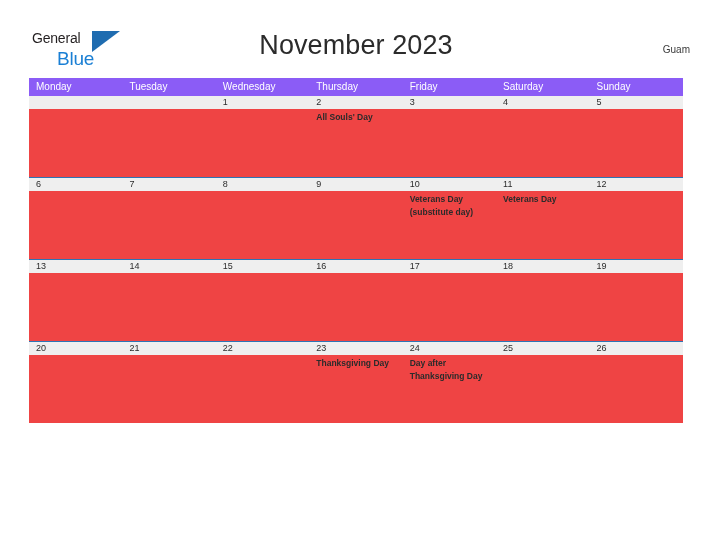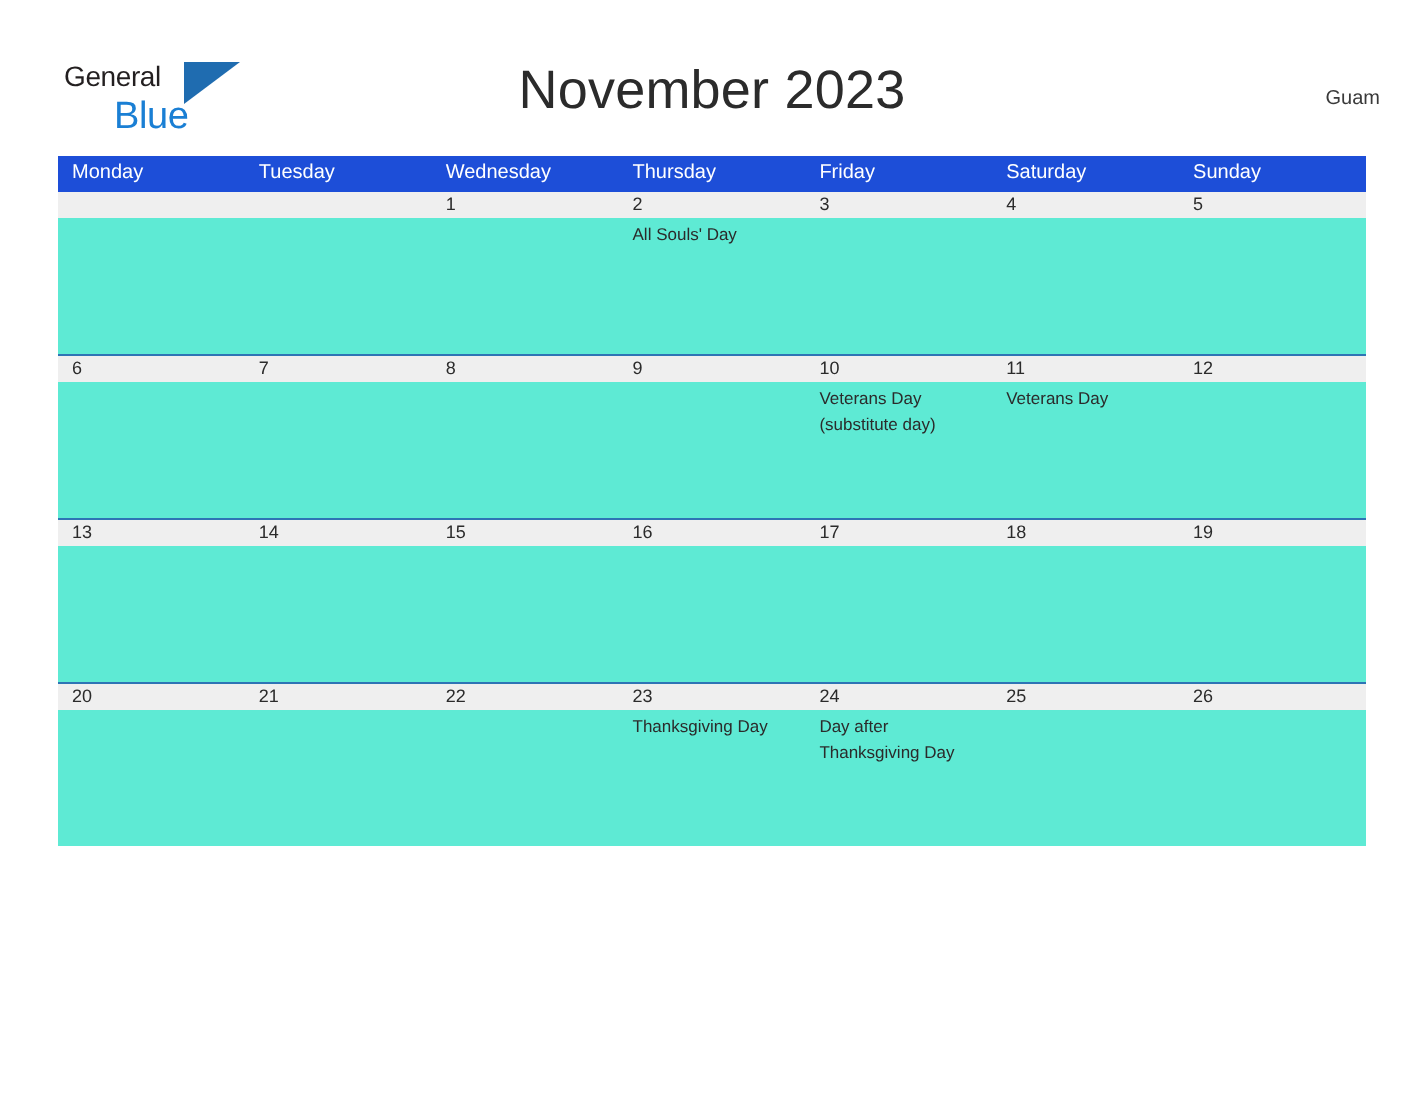--- a/index.html
+++ b/index.html
@@ -92,21 +92,21 @@
     position: absolute;
     left: 29px;
     top: 78px;
     width: 654px;
   }
 
   .weekday-header {
     display: flex;
     width: 100%;
     height: 18px;
-    background: #1d4ed8;
+    background: #8b5cf6;
   }
   .weekday-cell {
     width: 14.2857%;
     box-sizing: border-box;
     padding-left: 7px;
     color: #ffffff;
     font-size: 10px;
     line-height: 18px;
     font-family: "Liberation Sans", sans-serif;
     white-space: nowrap;
@@ -134,21 +134,22 @@
     font-size: 9px;
     line-height: 13px;
     color: #2b2b2b;
     font-family: "Liberation Sans", sans-serif;
   }
 
   .event-strip {
     display: flex;
     width: 100%;
     height: 68px;
-    background: #5eead4;
+    background: #ef4444;
+    font-weight: bold;
   }
   .event-cell {
     width: 14.2857%;
     box-sizing: border-box;
     padding: 3px 6px 0 7px;
     font-size: 8.5px;
     line-height: 11.5px;
     color: #2b2b2b;
     font-family: "Liberation Sans", sans-serif;
   }

